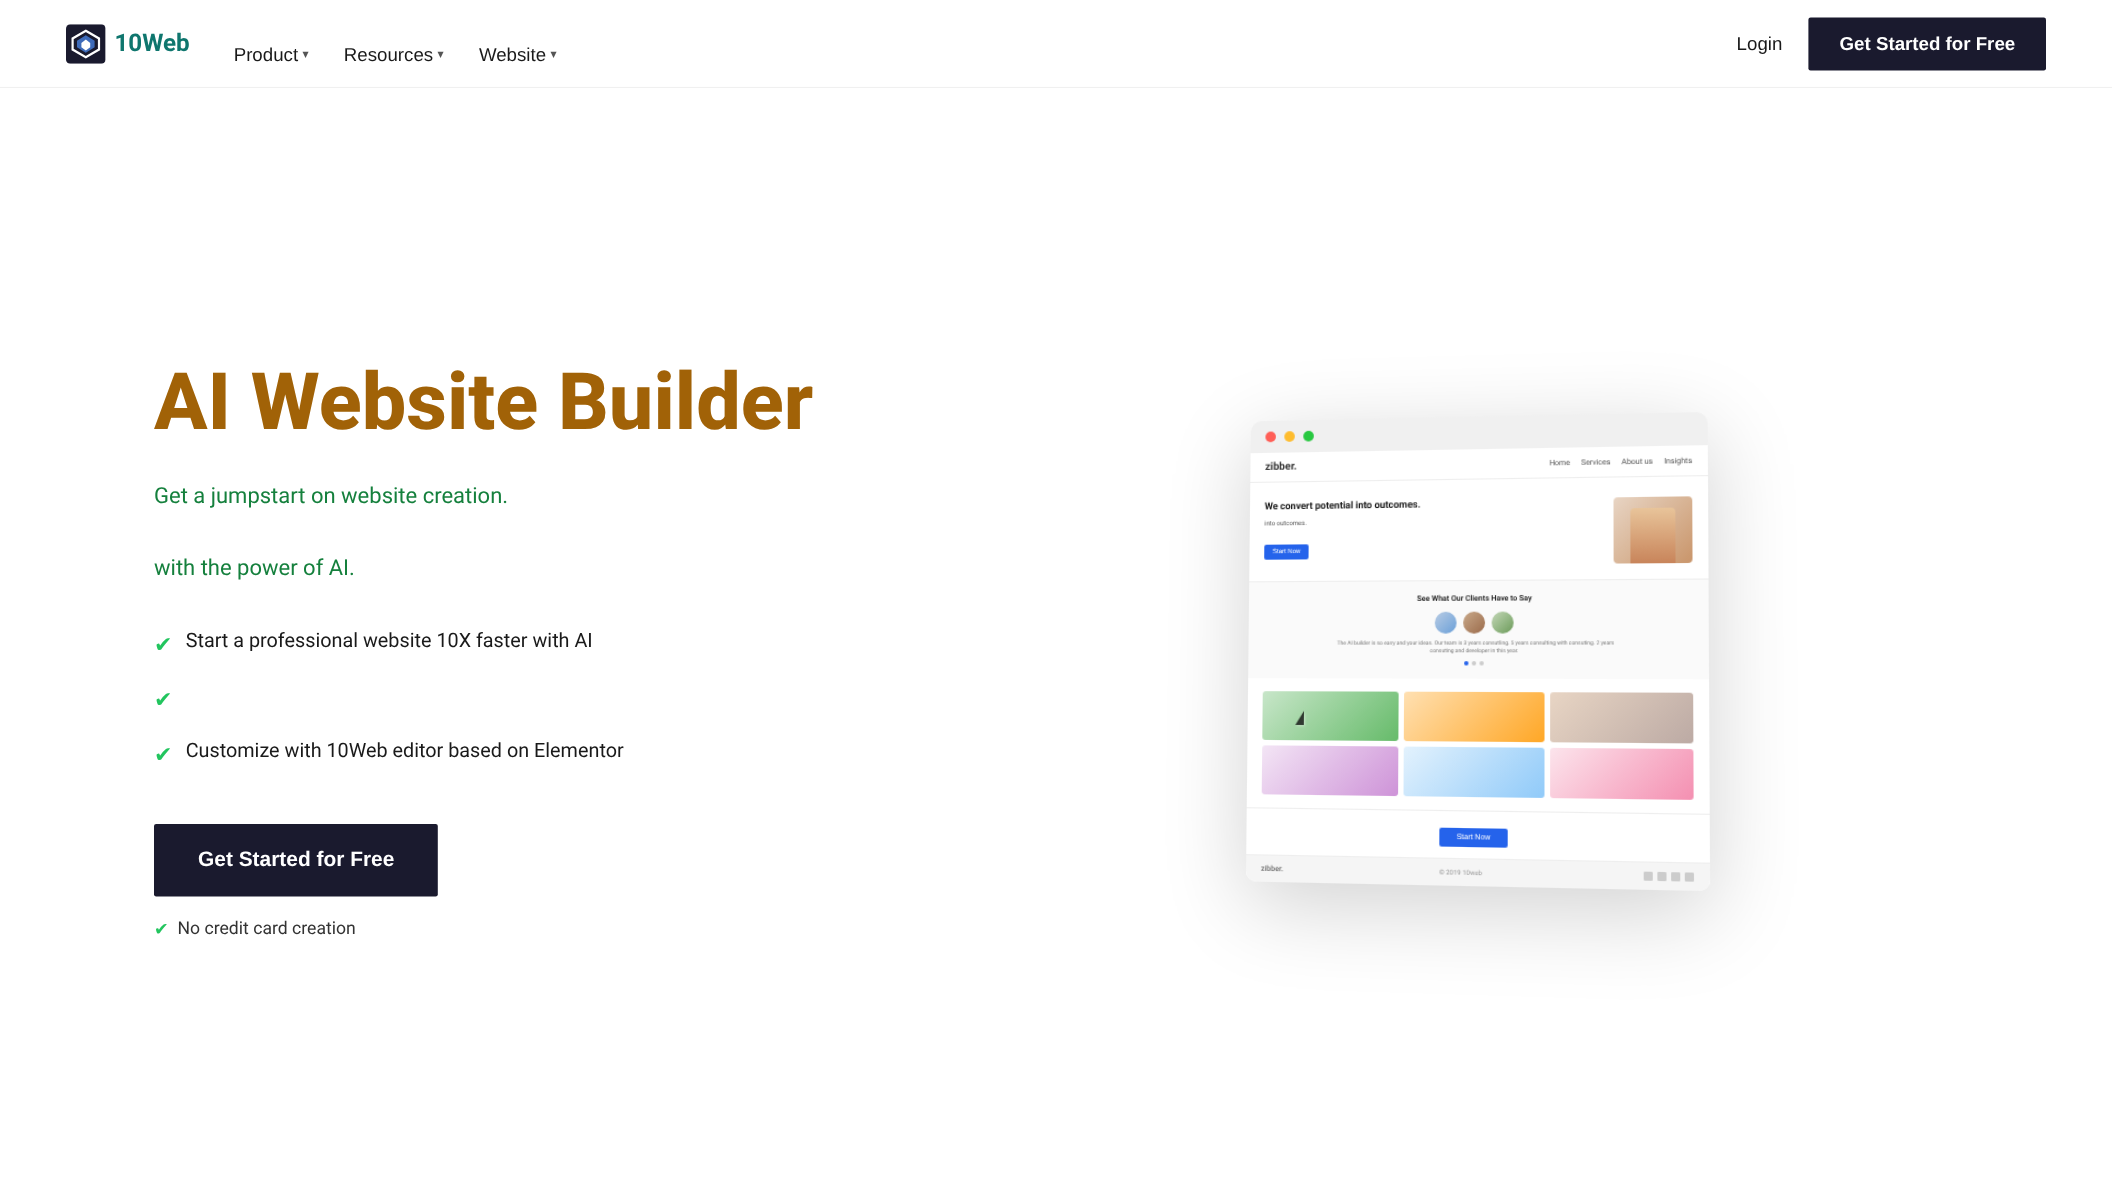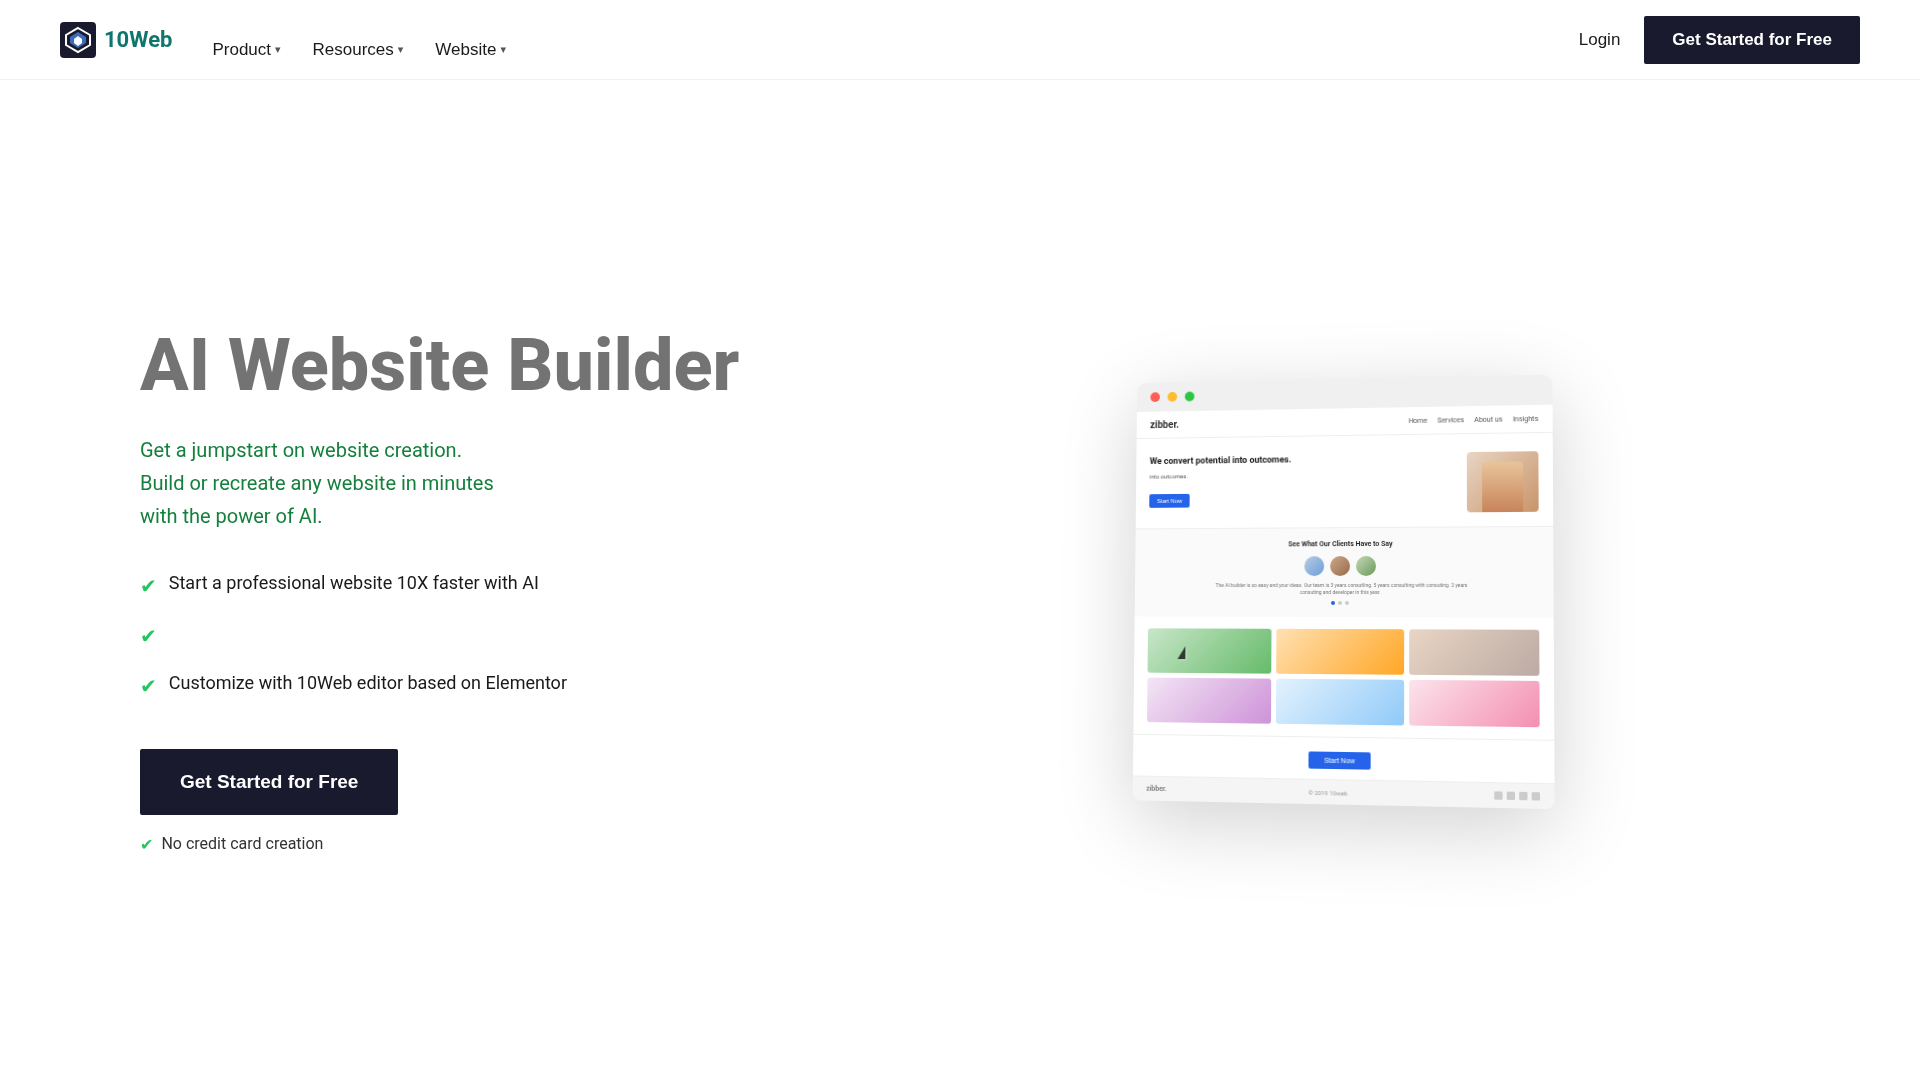--- a/index.html
+++ b/index.html
@@ -49,21 +49,21 @@
       align-items: center;
       padding: 80px 60px 60px 140px;
       min-height: calc(100vh - 80px);
       gap: 60px;
     }
     .hero-left { flex: 0 0 620px; max-width: 620px; }
     .hero-title {
       font-size: 72px;
       font-weight: 800;
       line-height: 1.1;
-      color: #737373;
+      color: #a16207;
       margin-bottom: 28px;
     }
     .hero-subtitle {
       font-size: 20px;
       line-height: 1.65;
       color: #15803d;
       margin-bottom: 36px;
     }
     .feature-list { list-style: none; display: flex; flex-direction: column; gap: 18px; margin-bottom: 48px; }
     .feature-item { display: flex; align-items: flex-start; gap: 12px; font-size: 18px; color: #1a1a1a; line-height: 1.5; }
@@ -196,21 +196,21 @@
     <button class="login-btn">Login</button>
     <button class="cta-nav-btn">Get Started for Free</button>
   </div>
 </nav>
 
 <section class="hero">
   <div class="hero-left">
     <h1 class="hero-title">AI Website Builder</h1>
     <p class="hero-subtitle">
       <span>Get a jumpstart on website creation.</span><br>
-      <span>Build or recreate any website in minutes</span><br>
+      <br>
       <span>with the power of AI.</span>
     </p>
     <ul class="feature-list">
       <li class="feature-item">
         <span class="check-icon">✔</span>
         <span>Start a professional website 10X faster with AI</span>
       </li>
       <li class="feature-item">
         <span class="check-icon">✔</span>
       </li>

